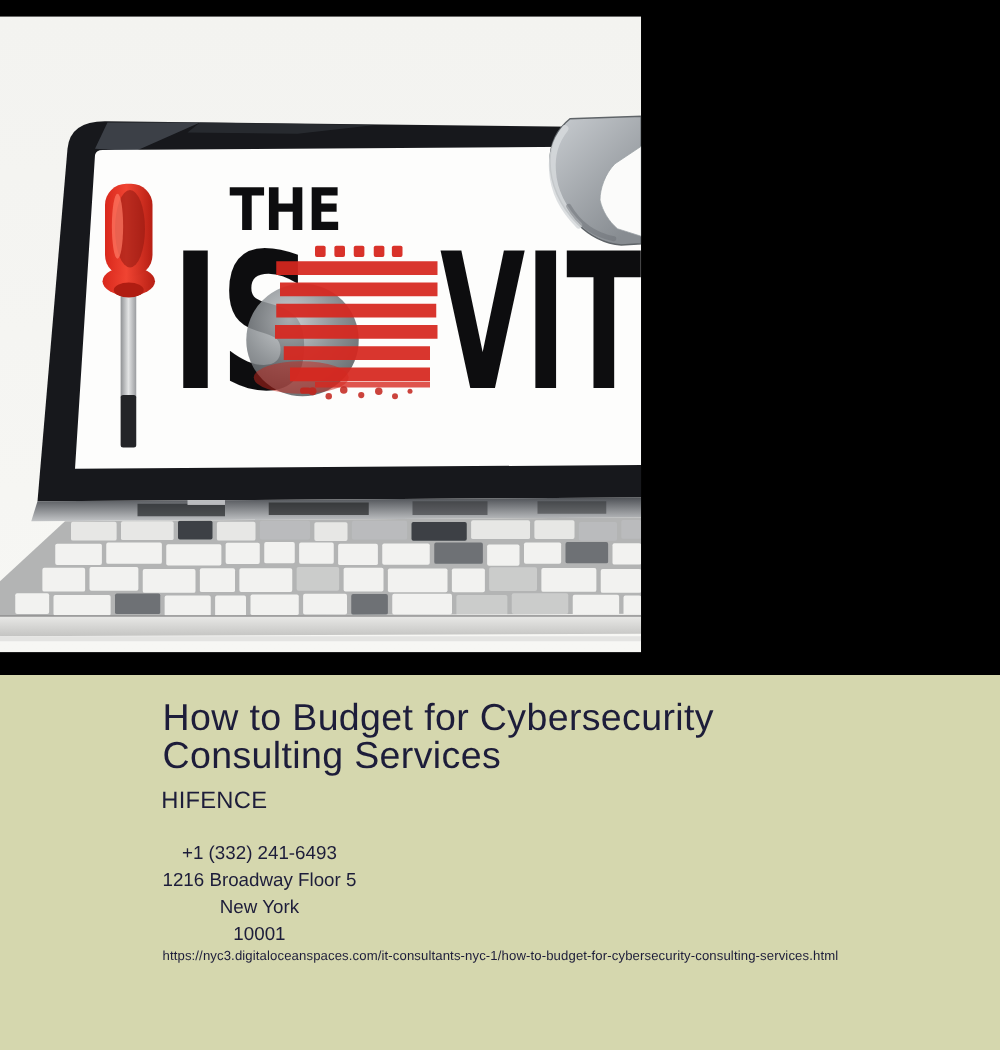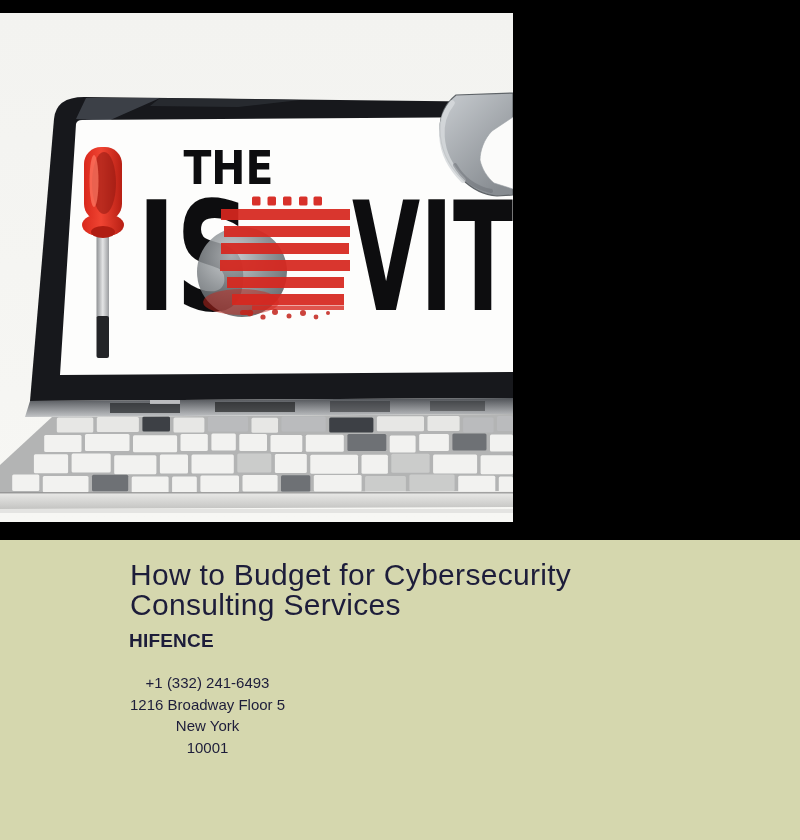--- a/index.html
+++ b/index.html
@@ -8,21 +8,21 @@
   
   .black-backdrop{position:absolute;left:0;top:0;width:800px;height:540px;background:var(--black,#000);}
   .photo{position:absolute;left:0;top:0;width:513px;height:509px;overflow:hidden;margin-top:13px;}
   .photo svg{display:block;}
   .stripe{fill:var(--red,#d7271f);}
   .bigletter{font-family:"DejaVu Sans",sans-serif;font-weight:bold;fill:#0d0d0f;}
   
   .info{position:absolute;left:0;top:540px;width:800px;height:385px;background:var(--olive,#d5d7ae);color:var(--navy,#1d1d3a);}
   .info .title{position:absolute;left:130px;top:560px;width:565px;margin:0;
       font-size:30px;line-height:29.5px;font-weight:400;letter-spacing:0.3px;color:var(--navy,#1d1d3a);}
-  .info .company{position:absolute;left:129px;top:630px;font-size:19px;font-weight:bold;letter-spacing:0.2px;}
+  .info .company{position:absolute;left:129px;top:630px;font-size:19px;font-weight:normal;letter-spacing:0.2px;}
   .info .contact{position:absolute;left:130px;top:672px;font-size:15px;line-height:21.5px;text-align:center;}
   .info .url{position:absolute;left:130px;top:759px;font-size:10.5px;letter-spacing:0.1px;}
   
   .info{font-size:0;}
   .info .title,.info .company,.info .contact,.info .url{transform:translateY(-540px);}
   .info .title{font-size:30px;}
 </style>
 </head>
 <body>
 
@@ -213,15 +213,16 @@
 
   <div class="info">
     <h1 class="title">How to Budget for Cybersecurity Consulting Services</h1>
     <div class="company">HIFENCE</div>
     <div class="contact">
       <div>+1 (332) 241-6493</div>
       <div>1216 Broadway Floor 5</div>
       <div>New York</div>
       <div>10001</div>
     </div>
+    <div class="url">https://nyc3.digitaloceanspaces.com/it-consultants-nyc-1/how-to-budget-for-cybersecurity-consulting-services.html</div>
   </div>
 
 </div>
 
 </body></html>

